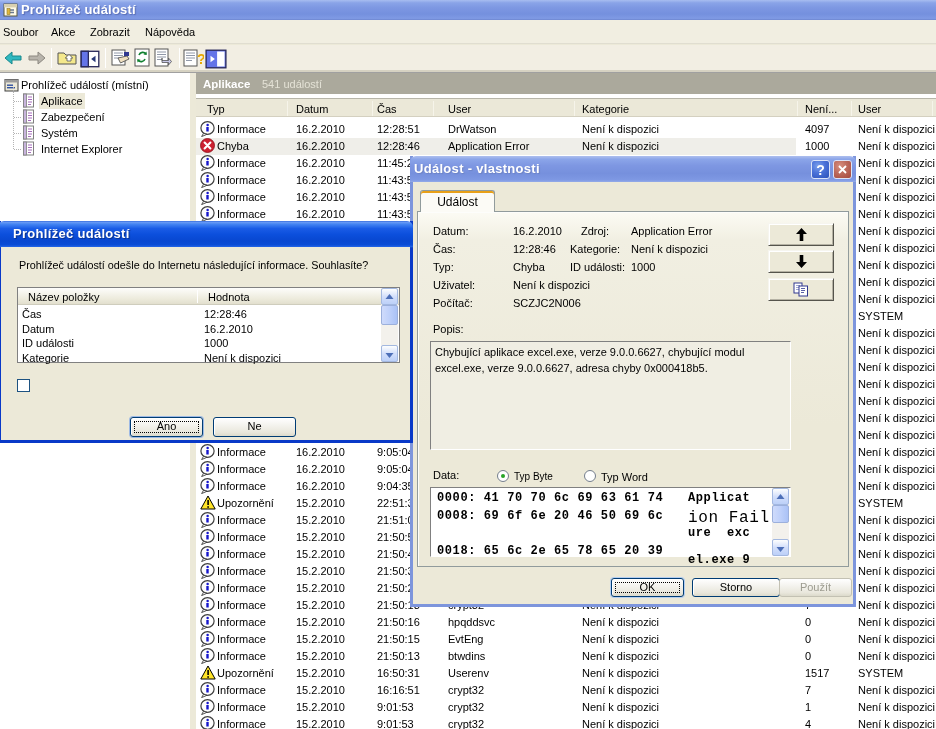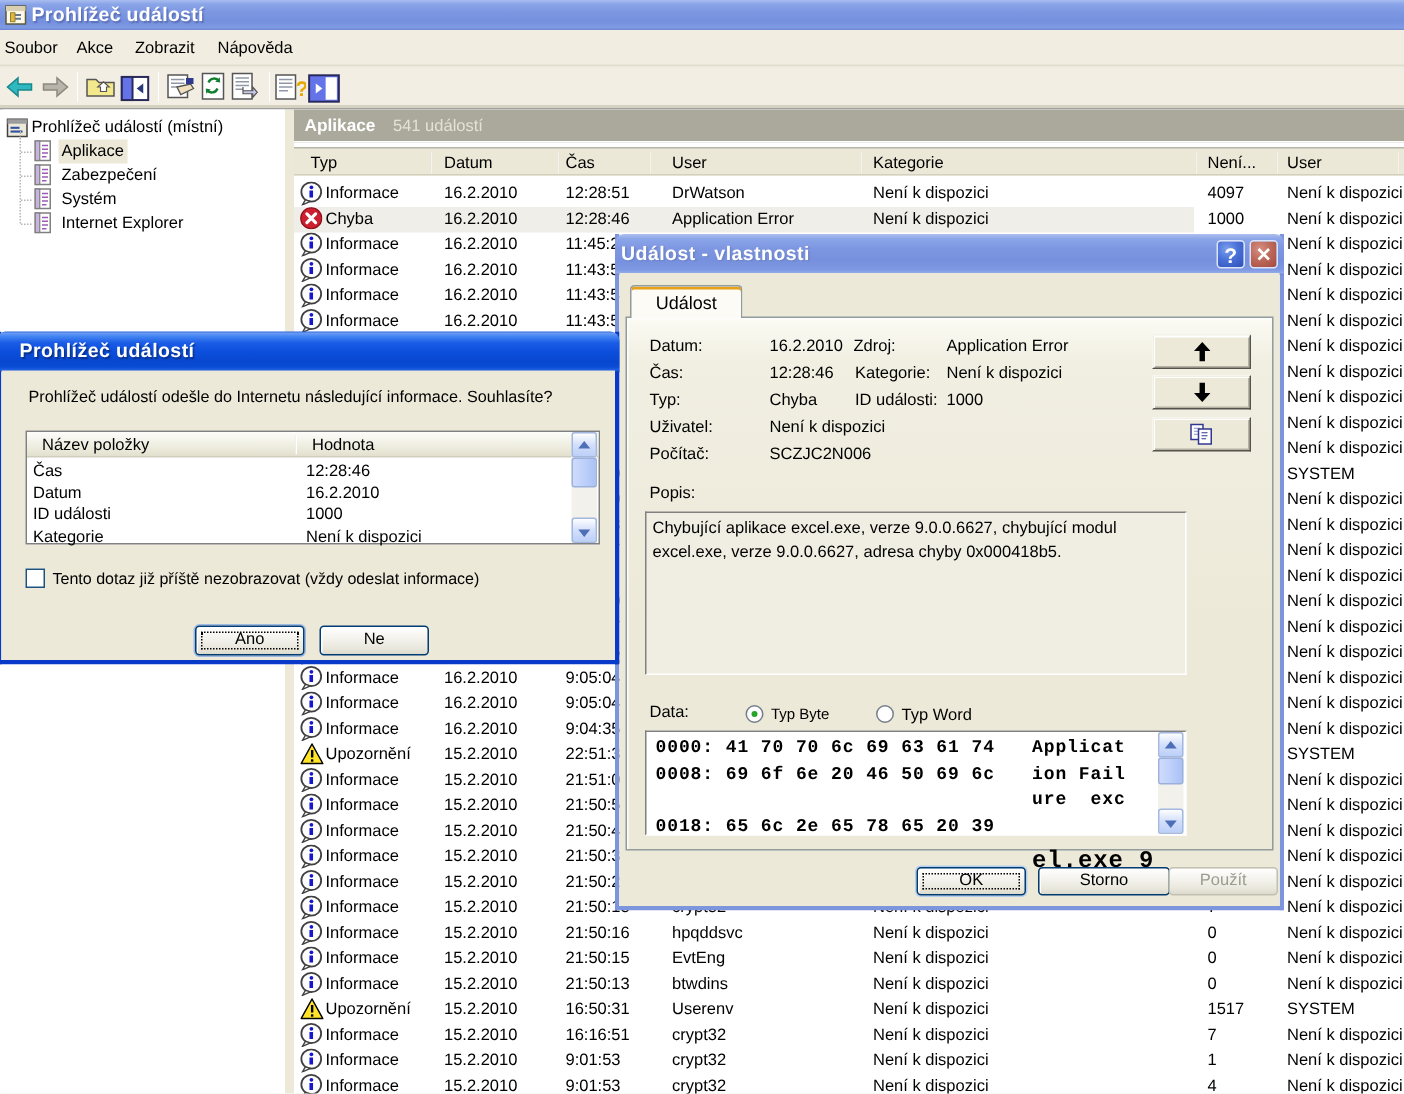--- a/index.html
+++ b/index.html
@@ -728,21 +728,21 @@
       <div class="tbq q" style="right:26px">?</div>
       <div class="tbq x" style="right:4px"><svg width="11" height="11" viewBox="0 0 11 11" style="margin-top:3px">
           <path d="M2 2 L9 9 M9 2 L2 9" stroke="#fff" stroke-width="1.8"></path>
         </svg></div>
     </div>
     <div class="xpclient" style="top:26px">
       <div class="abs" style="left:7px;top:8px;width:75px;height:22px;background:#fcfbf6;border:1px solid #919b9c;border-bottom:none;border-radius:3px 3px 0 0;box-shadow:inset 0 2px 0 #e8a018;font-size:12px;text-align:center;line-height:22px;z-index:2">Událost</div>
       <div class="abs" style="left:4px;top:29px;width:432px;height:356px;background:linear-gradient(180deg,#fcfbf4,#f1efe2 8%,#ece9d8 60%);border:1px solid #919b9c;box-shadow:inset 1px 1px 0 #fdfdfb"></div>
       <div class="abs" style="left:20px;top:43px;font-size:11px;white-space:nowrap">Datum:</div>
       <div class="abs" style="left:100px;top:43px;font-size:11px;white-space:nowrap">16.2.2010</div>
-      <div class="abs" style="left:156px;top:43px;font-size:11px;white-space:nowrap">Zdroj:</div>
+      <div class="abs" style="left:168px;top:43px;font-size:11px;white-space:nowrap">Zdroj:</div>
       <div class="abs" style="left:218px;top:43px;font-size:11px;white-space:nowrap">Application Error</div>
       <div class="abs" style="left:20px;top:61px;font-size:11px;white-space:nowrap">Čas:</div>
       <div class="abs" style="left:100px;top:61px;font-size:11px;white-space:nowrap">12:28:46</div>
       <div class="abs" style="left:157px;top:61px;font-size:11px;white-space:nowrap">Kategorie:</div>
       <div class="abs" style="left:218px;top:61px;font-size:11px;white-space:nowrap">Není k dispozici</div>
       <div class="abs" style="left:20px;top:79px;font-size:11px;white-space:nowrap">Typ:</div>
       <div class="abs" style="left:100px;top:79px;font-size:11px;white-space:nowrap">Chyba</div>
       <div class="abs" style="left:157px;top:79px;font-size:11px;white-space:nowrap">ID události:</div>
       <div class="abs" style="left:218px;top:79px;font-size:11px;white-space:nowrap">1000</div>
       <div class="abs" style="left:20px;top:97px;font-size:11px;white-space:nowrap">Uživatel:</div>
@@ -767,24 +767,24 @@
         <div>Chybující aplikace excel.exe, verze 9.0.0.6627, chybující modul excel.exe, verze 9.0.0.6627, adresa chyby 0x000418b5.</div>
       </div>
       <div class="radio on" style="left:84px;top:288px"></div>
       <div class="abs" style="left:101px;top:289px;font-size:10px">Typ Byte</div>
       <div class="radio" style="left:171px;top:288px"></div>
       <div class="abs" style="left:188px;top:289px;font-size:11px">Typ Word</div>
       <div class="abs" style="left:17px;top:305px;width:361px;height:70px;background:#fff;border:1px solid #808080;border-right-color:#fff;border-bottom-color:#fff"></div>
       <div class="abs mono" style="left:24px;top:309.0px;font-size:12px;font-weight:bold;letter-spacing:0.6px;white-space:pre">0000: 41 70 70 6c 69 63 61 74</div>
       <div class="abs mono" style="left:275px;top:309.0px;font-size:12px;font-weight:bold;letter-spacing:0.6px;white-space:pre">Applicat</div>
       <div class="abs mono" style="left:24px;top:326.5px;font-size:12px;font-weight:bold;letter-spacing:0.6px;white-space:pre">0008: 69 6f 6e 20 46 50 69 6c</div>
-      <div class="abs mono" style="left:275px;top:326.5px;font-size:12px;font-weight:bold;letter-spacing:0.6px;white-space:pre">ion Fail</div>
+      <div class="abs mono" style="left:275px;top:326.5px;font-size:16px;font-weight:normal;letter-spacing:0.6px;white-space:pre">ion Fail</div>
       <div class="abs mono" style="left:275px;top:344.0px;font-size:12px;font-weight:bold;letter-spacing:0.6px;white-space:pre">ure  exc</div>
       <div class="abs mono" style="left:24px;top:361.5px;font-size:12px;font-weight:bold;letter-spacing:0.6px;white-space:pre">0018: 65 6c 2e 65 78 65 20 39</div>
-      <div class="abs mono" style="left:275px;top:383px;font-size:16px;font-weight:bold;letter-spacing:0.6px;white-space:pre">el.exe 9</div>
+      <div class="abs mono" style="left:275px;top:371px;font-size:12px;font-weight:bold;letter-spacing:0.6px;white-space:pre">el.exe 9</div>
       <div class="strack" style="left:359px;top:306px;height:68px"></div>
       <div class="sbtn" style="left:359px;top:306px">
         <svg width="9" height="9" viewBox="0 0 9 9">
           <path d="M4.5 1 L8.5 6 L0.5 6 Z" fill="#4d6fb8"></path>
         </svg>
       </div>
       <div class="sthumb" style="left:359px;top:323px;height:18px"></div>
       <div class="sbtn" style="left:359px;top:357px">
         <svg width="9" height="9" viewBox="0 0 9 9">
           <path d="M4.5 8 L8.5 3 L0.5 3 Z" fill="#4d6fb8"></path>
@@ -823,16 +823,15 @@
           </svg>
         </div>
         <div class="sthumb" style="left:363px;top:17px;height:20px"></div>
         <div class="sbtn" style="left:363px;top:57px">
           <svg width="9" height="9" viewBox="0 0 9 9">
             <path d="M4.5 8 L8.5 3 L0.5 3 Z" fill="#4d6fb8"></path>
           </svg>
         </div>
       </div>
       <div class="cb" style="left:16px;top:132px"></div>
-      <div class="abs" style="left:34px;top:133px;font-size:10.7px;white-space:nowrap">Tento dotaz již příště nezobrazovat (vždy odeslat informace)</div>
       <div class="btn xpb" style="left:129px;top:170px;width:73px;height:20px;box-shadow:0 0 0 1px #9db9e4, inset 1px 1px 0 #fff">Ano<span style="position:absolute;left:3px;top:3px;right:3px;bottom:3px;border:1px dotted #000"></span></div>
-      <div class="btn xpb" style="left:212px;top:170px;width:73px;height:20px">Ne</div>
+      <div class="btn xpb" style="left:212px;top:170px;width:83px;height:20px">Ne</div>
     </div>
   </div>
 </body></html>

